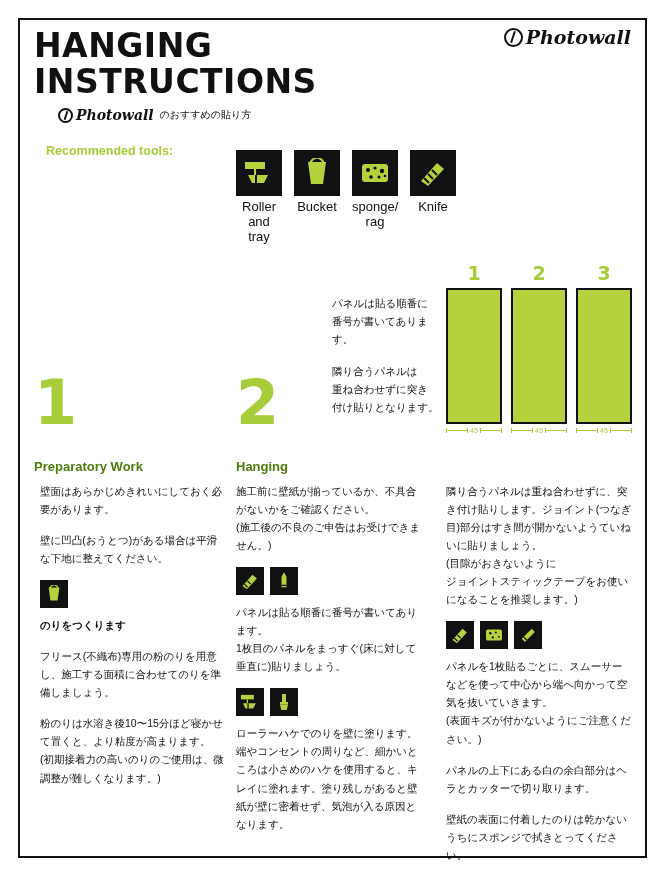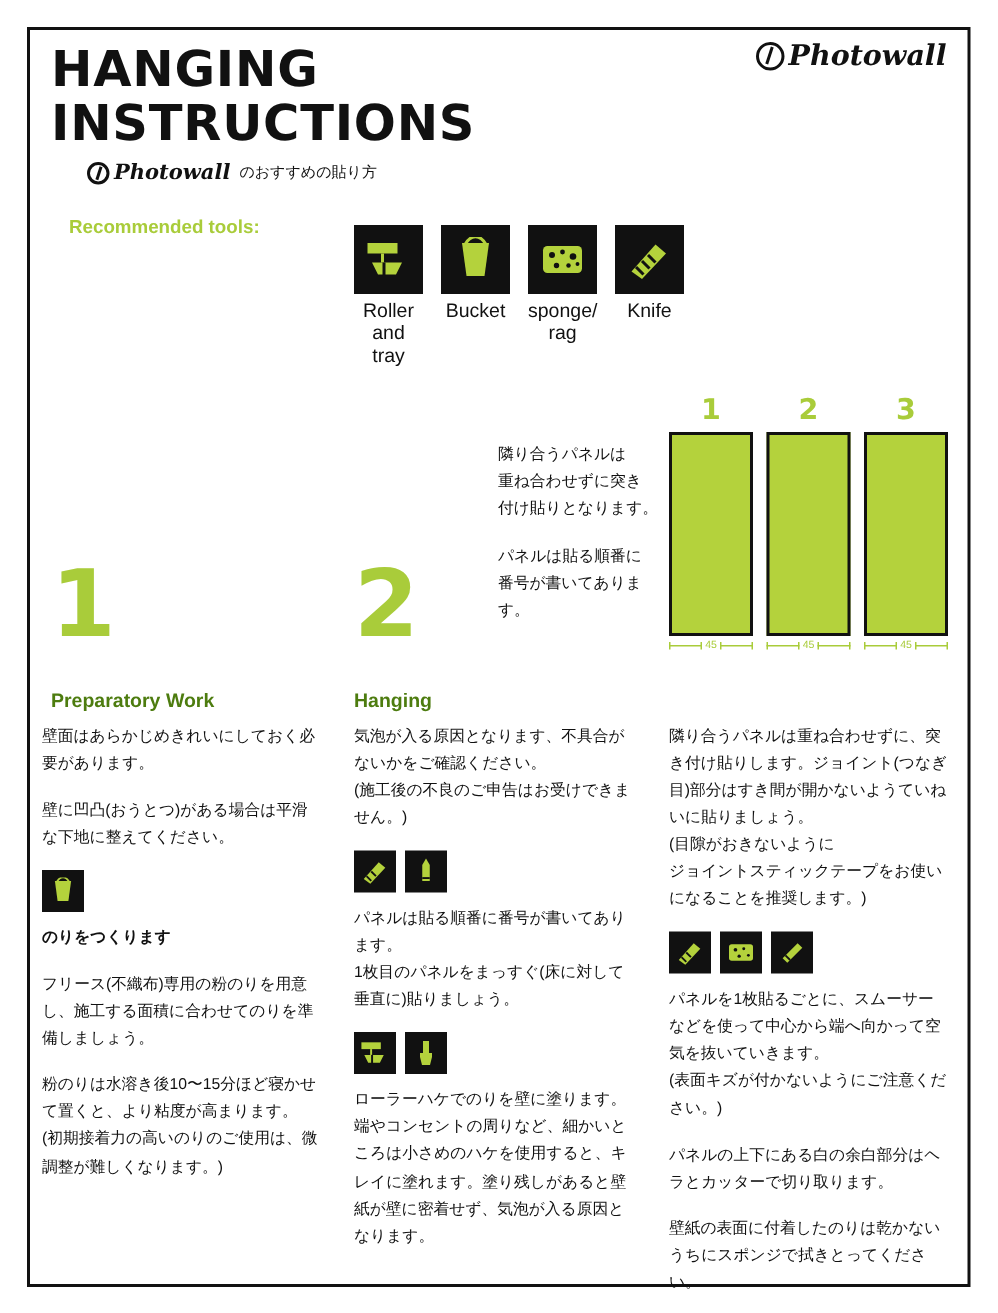--- a/index.html
+++ b/index.html
@@ -235,21 +235,21 @@
   .panels-note p { margin: 0 0 14px 0; }
 
   
   .col {
     position: absolute;
     width: 186px;
     font-size: 10.5px;
     line-height: 1.72;
     color: #111111;
   }
-  #col1 { left: 28px; top: 482px; }
+  #col1 { left: 40px; top: 482px; }
   #col2 { left: 236px; top: 482px; }
   #col3 { left: 446px; top: 482px; }
   .col p { margin: 0 0 13px 0; }
   .col .bold { font-weight: bold; }
 
   .iconrow {
     display: flex;
     gap: 6px;
     margin: 6px 0 8px 0;
   }
@@ -373,25 +373,25 @@
         </div>
       <div class="pw">
           <span class="bar"></span>
           <span>45</span>
           <span class="bar"></span>
         </div>
     </div>
   </div>
 
   <div class="panels-note">
+    <p style="white-space: pre-line;">パネルは貼る順番に
+番号が書いてあります。</p>
     <p style="white-space: pre-line;">隣り合うパネルは
 重ね合わせずに突き
 付け貼りとなります。</p>
-    <p style="white-space: pre-line;">パネルは貼る順番に
-番号が書いてあります。</p>
   </div>
 
   <div class="stepnum" id="step1-num">1</div>
   <div class="stepnum" id="step2-num">2</div>
   <div class="steptitle" id="step1-title">Preparatory Work</div>
   <div class="steptitle" id="step2-title">Hanging</div>
 
   <div class="col" id="col1">
     <p style="white-space: pre-line;">壁面はあらかじめきれいにしておく必要があります。</p>
     <p style="white-space: pre-line;">壁に凹凸(おうとつ)がある場合は平滑な下地に整えてください。</p>
@@ -403,21 +403,21 @@
         </svg>
       </div>
     </div>
     <p class="bold">のりをつくります</p>
     <p style="white-space: pre-line;">フリース(不織布)専用の粉のりを用意し、施工する面積に合わせてのりを準備しましょう。</p>
     <p style="white-space: pre-line;">粉のりは水溶き後10〜15分ほど寝かせて置くと、より粘度が高まります。
 (初期接着力の高いのりのご使用は、微調整が難しくなります。)</p>
   </div>
 
   <div class="col" id="col2">
-    <p style="white-space: pre-line;">気泡が入る原因となります、不具合がないかをご確認ください。
+    <p style="white-space: pre-line;">施工前に壁紙が揃っているか、不具合がないかをご確認ください。
 (施工後の不良のご申告はお受けできません。)</p>
     <div class="iconrow">
       <div class="iconsm">
         <svg width="20" height="20" viewBox="0 0 32 32">
           <path d="M4 24 L20 6 L27 12 L11 29 Z" fill="#b4d23c"></path>
           <path d="M7 21 L12 26" stroke="#111" stroke-width="2"></path>
           <path d="M12 16 L17 21" stroke="#111" stroke-width="2"></path>
         </svg>
       </div>
       <div class="iconsm">

